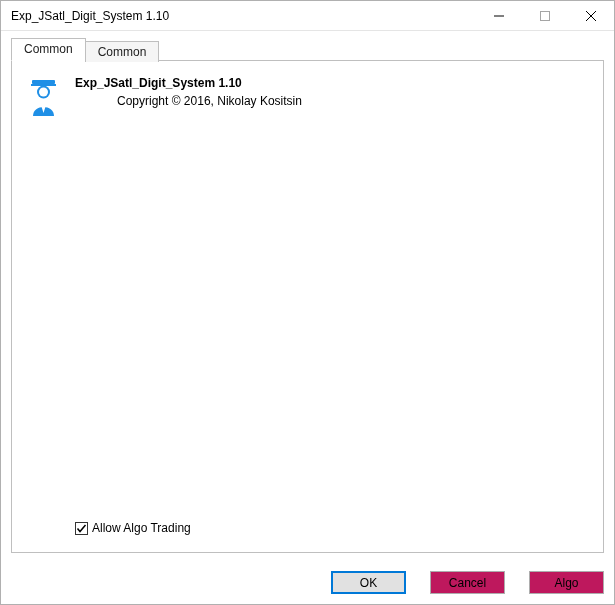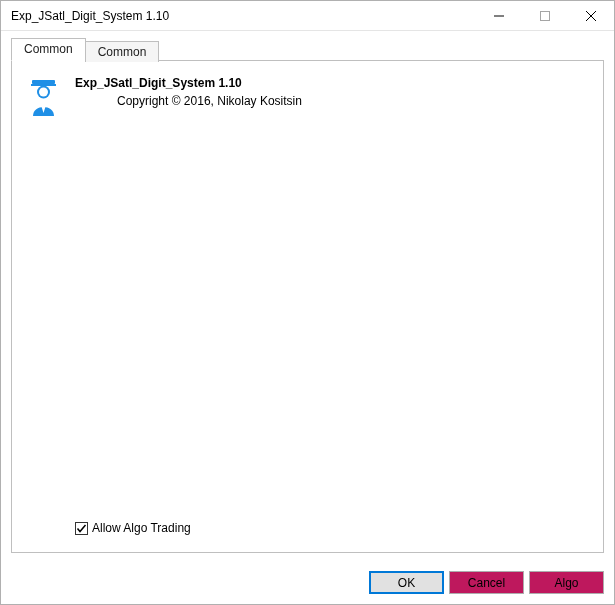--- a/index.html
+++ b/index.html
@@ -133,21 +133,21 @@
       border: 1px solid #333;
       background: #fff;
       display: flex;
       align-items: center;
       justify-content: center;
     }
     .checkbox-box svg { display: block; }
     .button-row {
       display: flex;
       justify-content: flex-end;
-      gap: 5px;
+      gap: 24px;
       padding: 8px 10px 10px 10px;
     }
     .btn {
       min-width: 75px;
       height: 23px;
       border: 1px solid #adadad;
       background: #be185d;
       font-size: 12px;
       color: #000;
       display: flex;

